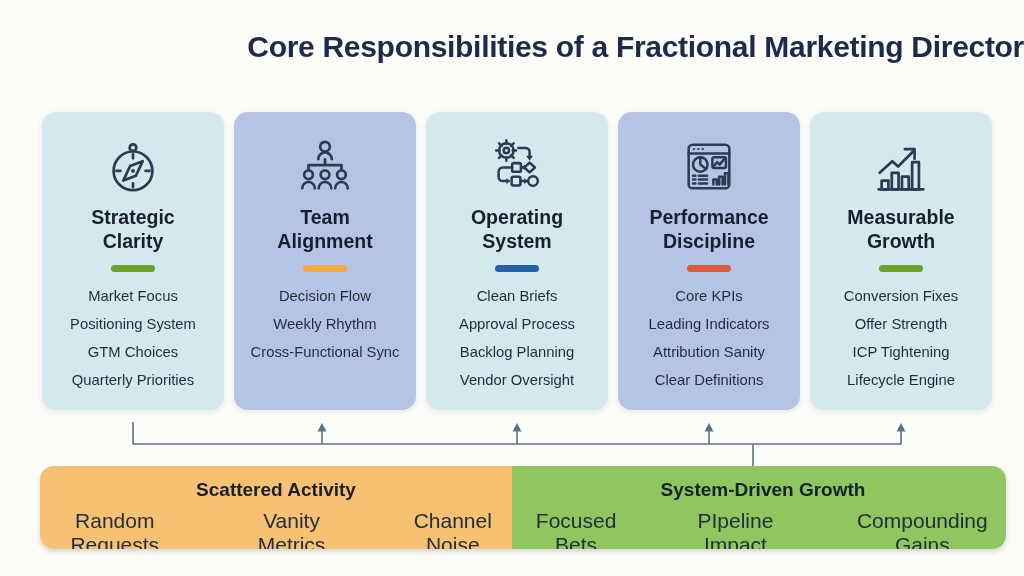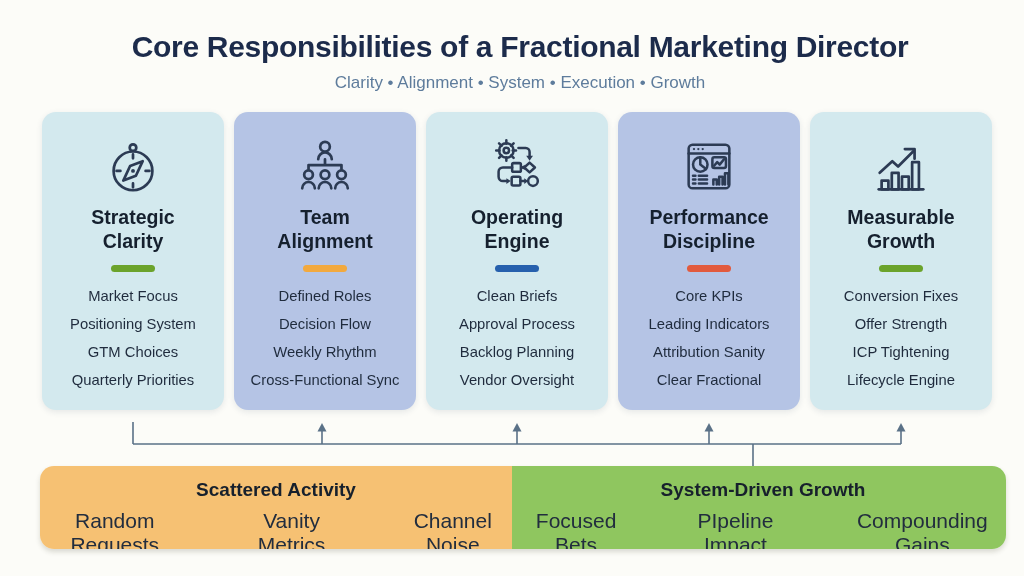--- a/index.html
+++ b/index.html
@@ -2,21 +2,21 @@
 <html><head>
 <meta charset="utf-8">
 <style>
   html,body{margin:0;padding:0;background:#e8e8e8;}
   .canvas{
     position:relative;width:1024px;height:576px;margin:0 auto;
     background:#fcfcf8;overflow:hidden;
     font-family:"Liberation Sans",sans-serif;
   }
   
-  .hdr{position:absolute;top:0;left:16px;right:0;text-align:center;}
+  .hdr{position:absolute;top:0;left:16px;right:0;text-align:right;}
   .hdr h1{margin:30px 0 0;font-size:30px;font-weight:800;color:#1c2b4b;letter-spacing:-.3px;}
   .hdr .sub{margin-top:9px;font-size:17px;font-weight:500;color:#5e7c9c;}
   
   .cards{position:absolute;top:112px;left:42px;width:950px;height:298px;display:flex;gap:10px;}
   .card{
     flex:1;border-radius:14px;text-align:center;padding-top:22px;box-sizing:border-box;
     box-shadow:0 2px 6px rgba(30,50,80,.10);
   }
   .card-icon{width:62px;height:62px;margin:2px auto 4px;color:#2c3b54;}
   .card-icon svg{width:100%;height:100%;display:block;}
@@ -40,21 +40,20 @@
   .fitems{margin-top:8px;display:flex;justify-content:center;gap:46px;font-size:21px;color:#222d3e;}
   .fbar.right .fitems{gap:40px;}
 </style>
 </head>
 <body>
 
 <div class="canvas">
 
   <div class="hdr">
     <h1>Core Responsibilities of a Fractional Marketing Director</h1>
-    <div class="sub">Clarity • Alignment • System • Execution • Growth</div>
   </div>
 
   <div class="cards">
 
     <section class="card" style="background-color: rgb(211, 233, 238);">
       <div class="card-icon">
         <svg viewBox="0 0 64 64" fill="none" stroke="currentColor" stroke-width="2.8" stroke-linecap="round" stroke-linejoin="round">
           <circle cx="32" cy="12" r="3.4"></circle>
           <circle cx="32" cy="36" r="20"></circle>
           <path d="M32 19 v4 M32 53 v-4 M15 36 h4 M49 36 h-4"></path>
@@ -86,21 +85,20 @@
           <circle cx="49" cy="40" r="4.5"></circle>
           <path d="M8.5 54 a6.5 6.5 0 0 1 13 0 M25.5 54 a6.5 6.5 0 0 1 13 0 M42.5 54 a6.5 6.5 0 0 1 13 0"></path>
         </svg>
       </div>
       <h2 class="card-title">
         <span>Team</span><br>
         <span>Alignment</span>
       </h2>
       <div class="accent" style="background-color: rgb(242, 169, 62);"></div>
       <ul class="card-items">
-        <li>Defined Roles</li>
         <li>Decision Flow</li>
         <li>Weekly Rhythm</li>
         <li>Cross-Functional Sync</li>
       </ul>
     </section>
 
     <section class="card" style="background-color: rgb(211, 233, 238);">
       <div class="card-icon">
         <svg viewBox="0 0 64 64" fill="none" stroke="currentColor" stroke-width="2.6" stroke-linecap="round" stroke-linejoin="round">
           <circle cx="21" cy="15" r="7.5"></circle>
@@ -115,21 +113,21 @@
           <path d="M27 32.5 h-9.5 a4.5 4.5 0 0 0 -4.5 4.5 v5 a4.5 4.5 0 0 0 4.5 4.5 h3.5"></path>
           <polygon points="21,43.5 25.5,46.5 21,49.5" fill="currentColor" stroke="none"></polygon>
           <rect x="26.5" y="42" width="9" height="9" rx="1.5"></rect>
           <path d="M35.5 46.5 h4.5"></path>
           <polygon points="39.5,43.5 43.5,46.5 39.5,49.5" fill="currentColor" stroke="none"></polygon>
           <circle cx="48.5" cy="46.5" r="5"></circle>
         </svg>
       </div>
       <h2 class="card-title">
         <span>Operating</span><br>
-        <span>Engine</span>
+        <span>System</span>
       </h2>
       <div class="accent" style="background-color: rgb(38, 96, 173);"></div>
       <ul class="card-items">
         <li>Clean Briefs</li>
         <li>Approval Process</li>
         <li>Backlog Planning</li>
         <li>Vendor Oversight</li>
       </ul>
     </section>
 
@@ -151,21 +149,21 @@
       </div>
       <h2 class="card-title">
         <span>Performance</span><br>
         <span>Discipline</span>
       </h2>
       <div class="accent" style="background-color: rgb(226, 90, 61);"></div>
       <ul class="card-items">
         <li>Core KPIs</li>
         <li>Leading Indicators</li>
         <li>Attribution Sanity</li>
-        <li>Clear Fractional</li>
+        <li>Clear Definitions</li>
       </ul>
     </section>
 
     <section class="card" style="background-color: rgb(211, 233, 238);">
       <div class="card-icon">
         <svg viewBox="0 0 64 64" fill="none" stroke="currentColor" stroke-width="2.8" stroke-linecap="round" stroke-linejoin="round">
           <path d="M9 55 h46"></path>
           <rect x="12" y="46" width="7" height="9"></rect>
           <rect x="22.5" y="38" width="7" height="17"></rect>
           <rect x="33" y="42" width="7" height="13"></rect>

